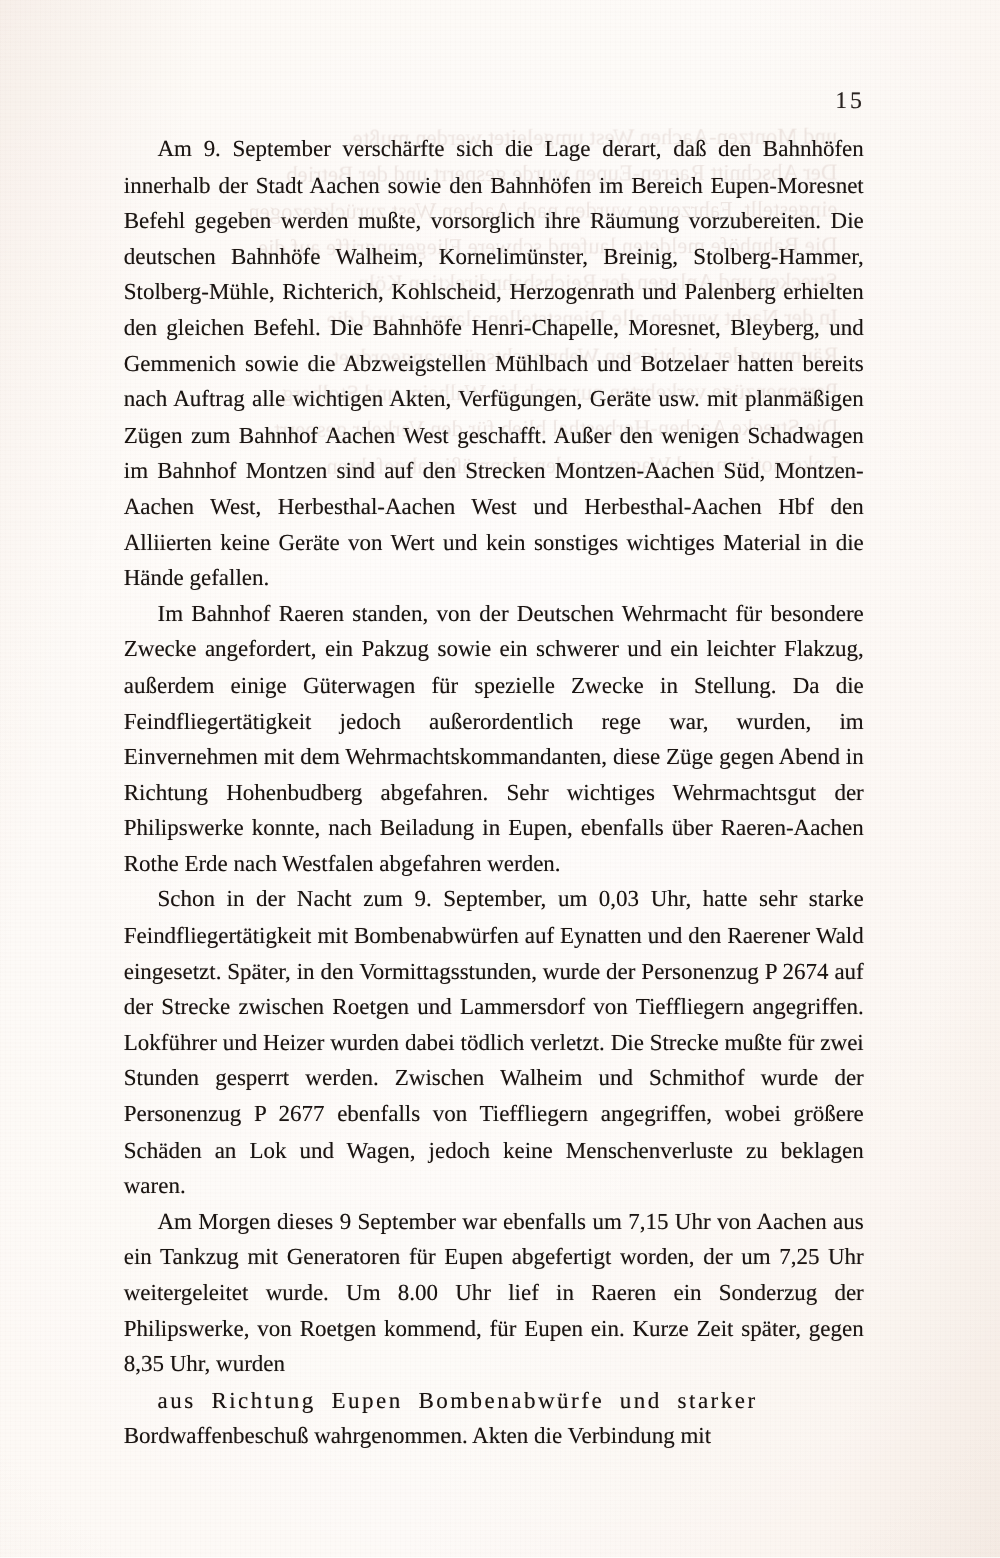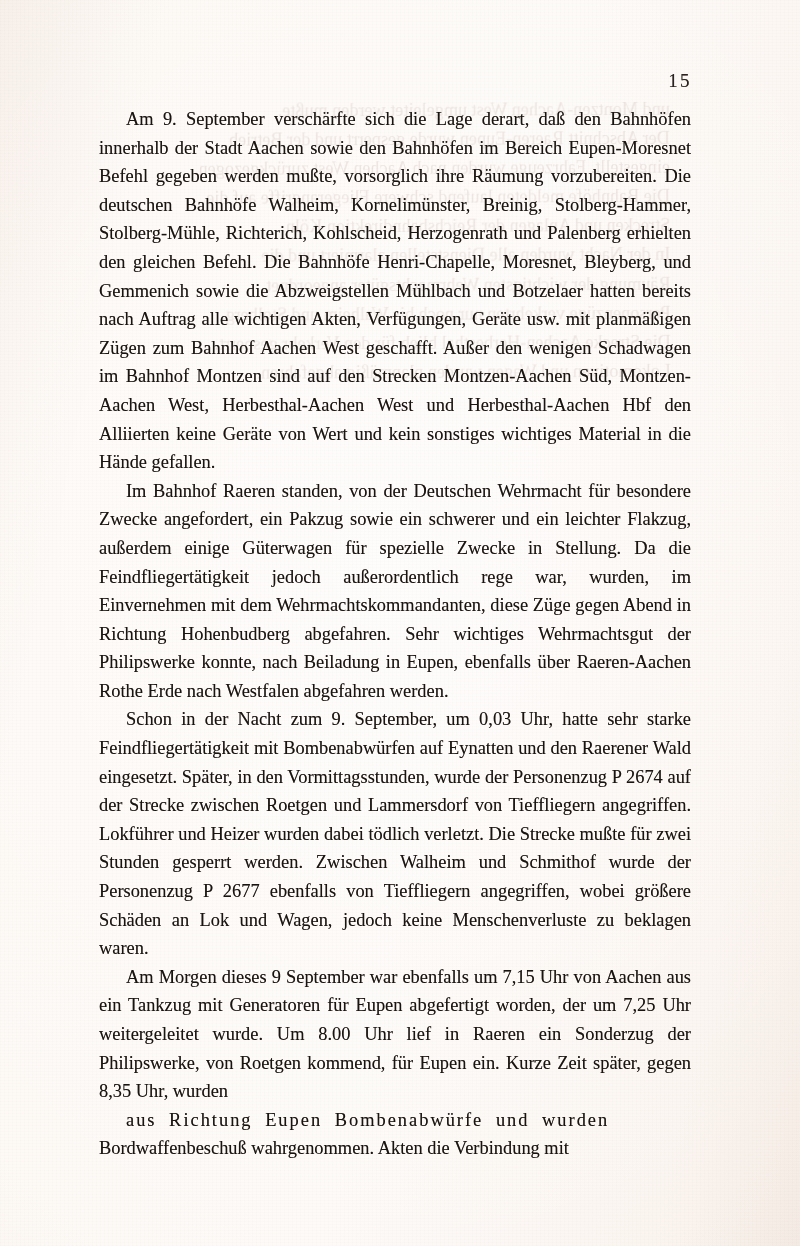--- a/index.html
+++ b/index.html
@@ -116,20 +116,20 @@
   <div class="textblock ink-soft">
 
     <p>Am 9. September verschärfte sich die Lage derart, daß den Bahnhöfen innerhalb der Stadt Aachen sowie den Bahnhöfen im Bereich Eupen-Moresnet Befehl gegeben werden mußte, vorsorglich ihre Räumung vorzubereiten. Die deutschen Bahnhöfe Walheim, Kornelimünster, Breinig, Stolberg-Hammer, Stolberg-Mühle, Richterich, Kohlscheid, Herzogenrath und Palenberg erhielten den gleichen Befehl. Die Bahnhöfe Henri-Chapelle, Moresnet, Bleyberg, und Gemmenich sowie die Abzweigstellen Mühlbach und Botzelaer hatten bereits nach Auftrag alle wichtigen Akten, Verfügungen, Geräte usw. mit planmäßigen Zügen zum Bahnhof Aachen West geschafft. Außer den wenigen Schadwagen im Bahnhof Montzen sind auf den Strecken Montzen-Aachen Süd, Montzen-Aachen West, Herbesthal-Aachen West und Herbesthal-Aachen Hbf den Alliierten keine Geräte von Wert und kein sonstiges wichtiges Material in die Hände gefallen.</p>
 
     <p>Im Bahnhof Raeren standen, von der Deutschen Wehrmacht für besondere Zwecke angefordert, ein Pakzug sowie ein schwerer und ein leichter Flakzug, außerdem einige Güterwagen für spezielle Zwecke in Stellung. Da die Feindfliegertätigkeit jedoch außerordentlich rege war, wurden, im Einvernehmen mit dem Wehrmachtskommandanten, diese Züge gegen Abend in Richtung Hohenbudberg abgefahren. Sehr wichtiges Wehrmachtsgut der Philipswerke konnte, nach Beiladung in Eupen, ebenfalls über Raeren-Aachen Rothe Erde nach Westfalen abgefahren werden.</p>
 
     <p>Schon in der Nacht zum 9. September, um 0,03 Uhr, hatte sehr starke Feindfliegertätigkeit mit Bombenabwürfen auf Eynatten und den Raerener Wald eingesetzt. Später, in den Vormittagsstunden, wurde der Personenzug P 2674 auf der Strecke zwischen Roetgen und Lammersdorf von Tieffliegern angegriffen. Lokführer und Heizer wurden dabei tödlich verletzt. Die Strecke mußte für zwei Stunden gesperrt werden. Zwischen Walheim und Schmithof wurde der Personenzug P 2677 ebenfalls von Tieffliegern angegriffen, wobei größere Schäden an Lok und Wagen, jedoch keine Menschenverluste zu beklagen waren.</p>
 
     <p>
       <span>Am Morgen dieses 9 September war ebenfalls um 7,15 Uhr von Aachen aus ein Tankzug mit Generatoren für Eupen abgefertigt worden, der um 7,25 Uhr weitergeleitet wurde. Um 8.00 Uhr lief in Raeren ein Sonderzug der Philipswerke, von Roetgen kommend, für Eupen ein. Kurze Zeit später, gegen 8,35 Uhr, wurden</span>
-      <span class="wide">aus Richtung Eupen Bombenabwürfe und wurden</span>
+      <span class="wide">aus Richtung Eupen Bombenabwürfe und starker</span>
       <span>Bordwaffenbeschuß wahrgenommen. Akten die Verbindung mit</span>
     </p>
 
   </div>
 
   <div class="grain"></div>
 </div>
 
 </body></html>

